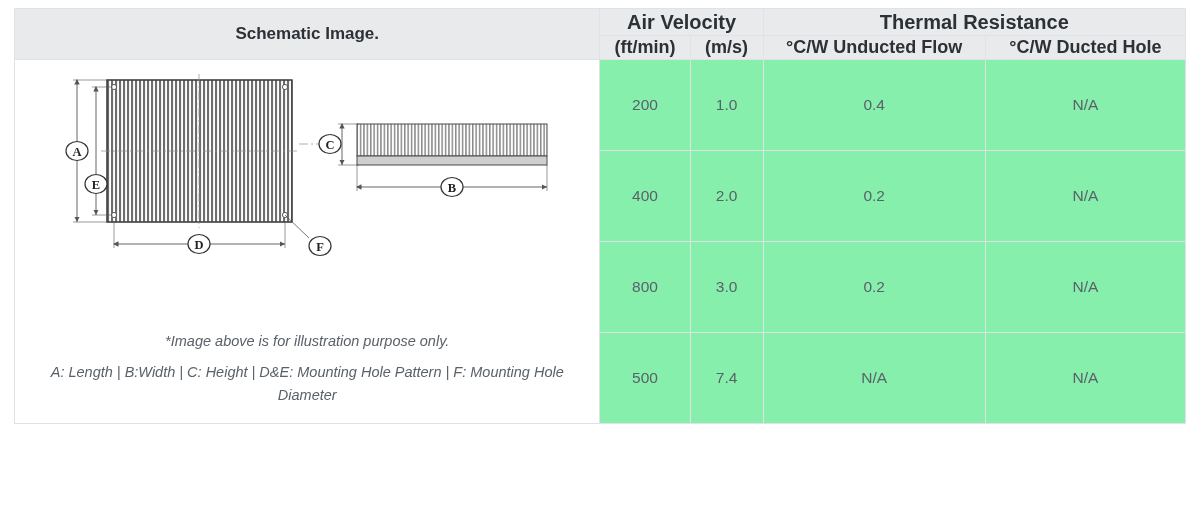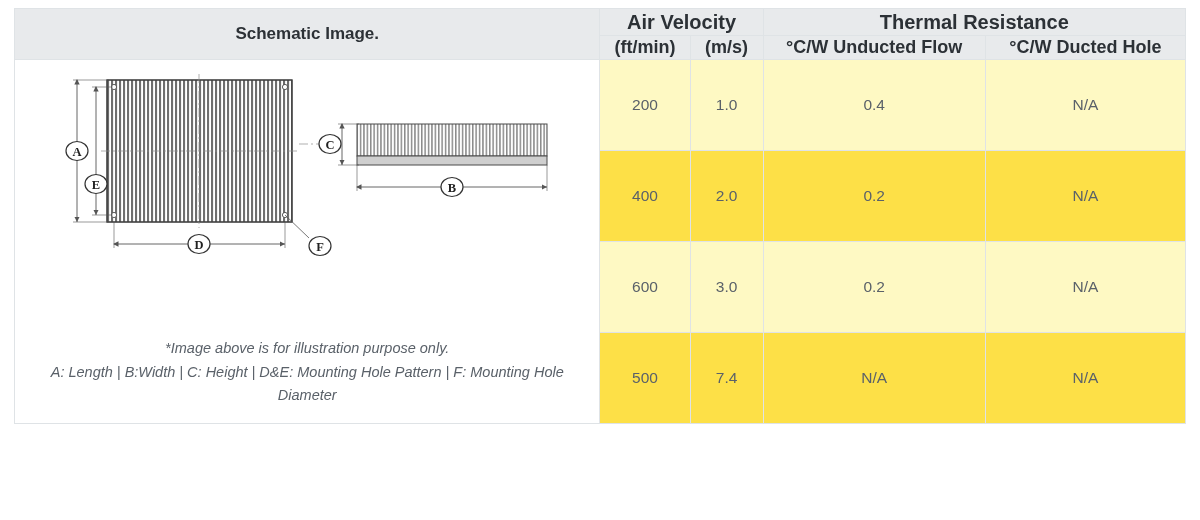--- a/index.html
+++ b/index.html
@@ -55,24 +55,24 @@
 
   
   .data-cell {
     text-align: center;
     vertical-align: middle;
     font-size: 15.5px;
     color: #5a6169;
     height: 90px;
   }
   .row-shade .data-cell {
-    background: #fef9c3;
+    background: #86efac;
   }
   .row-plain .data-cell {
-    background: #fde047;
+    background: #86efac;
   }
 
   
   .schematic-cell {
     background: #ffffff;
     vertical-align: top;
     padding: 0;
   }
   .schematic-wrap {
     position: relative;
@@ -94,21 +94,21 @@
     bottom: 14px;
     text-align: center;
     font-style: italic;
     font-size: 14.5px;
     line-height: 1.55;
     color: #5a6169;
     padding: 0 14px;
   }
   .caption .note {
     display: block;
-    margin-bottom: 2px;
+    margin-bottom: 9px;
   }
   .caption .legend {
     display: block;
   }
 </style>
 </head>
 <body>
 
 <div class="page">
 
@@ -234,21 +234,21 @@
       </tr>
 
       <tr class="row-plain">
         <td class="data-cell">400</td>
         <td class="data-cell">2.0</td>
         <td class="data-cell">0.2</td>
         <td class="data-cell">N/A</td>
       </tr>
 
       <tr class="row-shade">
-        <td class="data-cell">600</td>
+        <td class="data-cell">800</td>
         <td class="data-cell">3.0</td>
         <td class="data-cell">0.2</td>
         <td class="data-cell">N/A</td>
       </tr>
 
       <tr class="row-plain">
         <td class="data-cell">500</td>
         <td class="data-cell">7.4</td>
         <td class="data-cell">N/A</td>
         <td class="data-cell">N/A</td>

